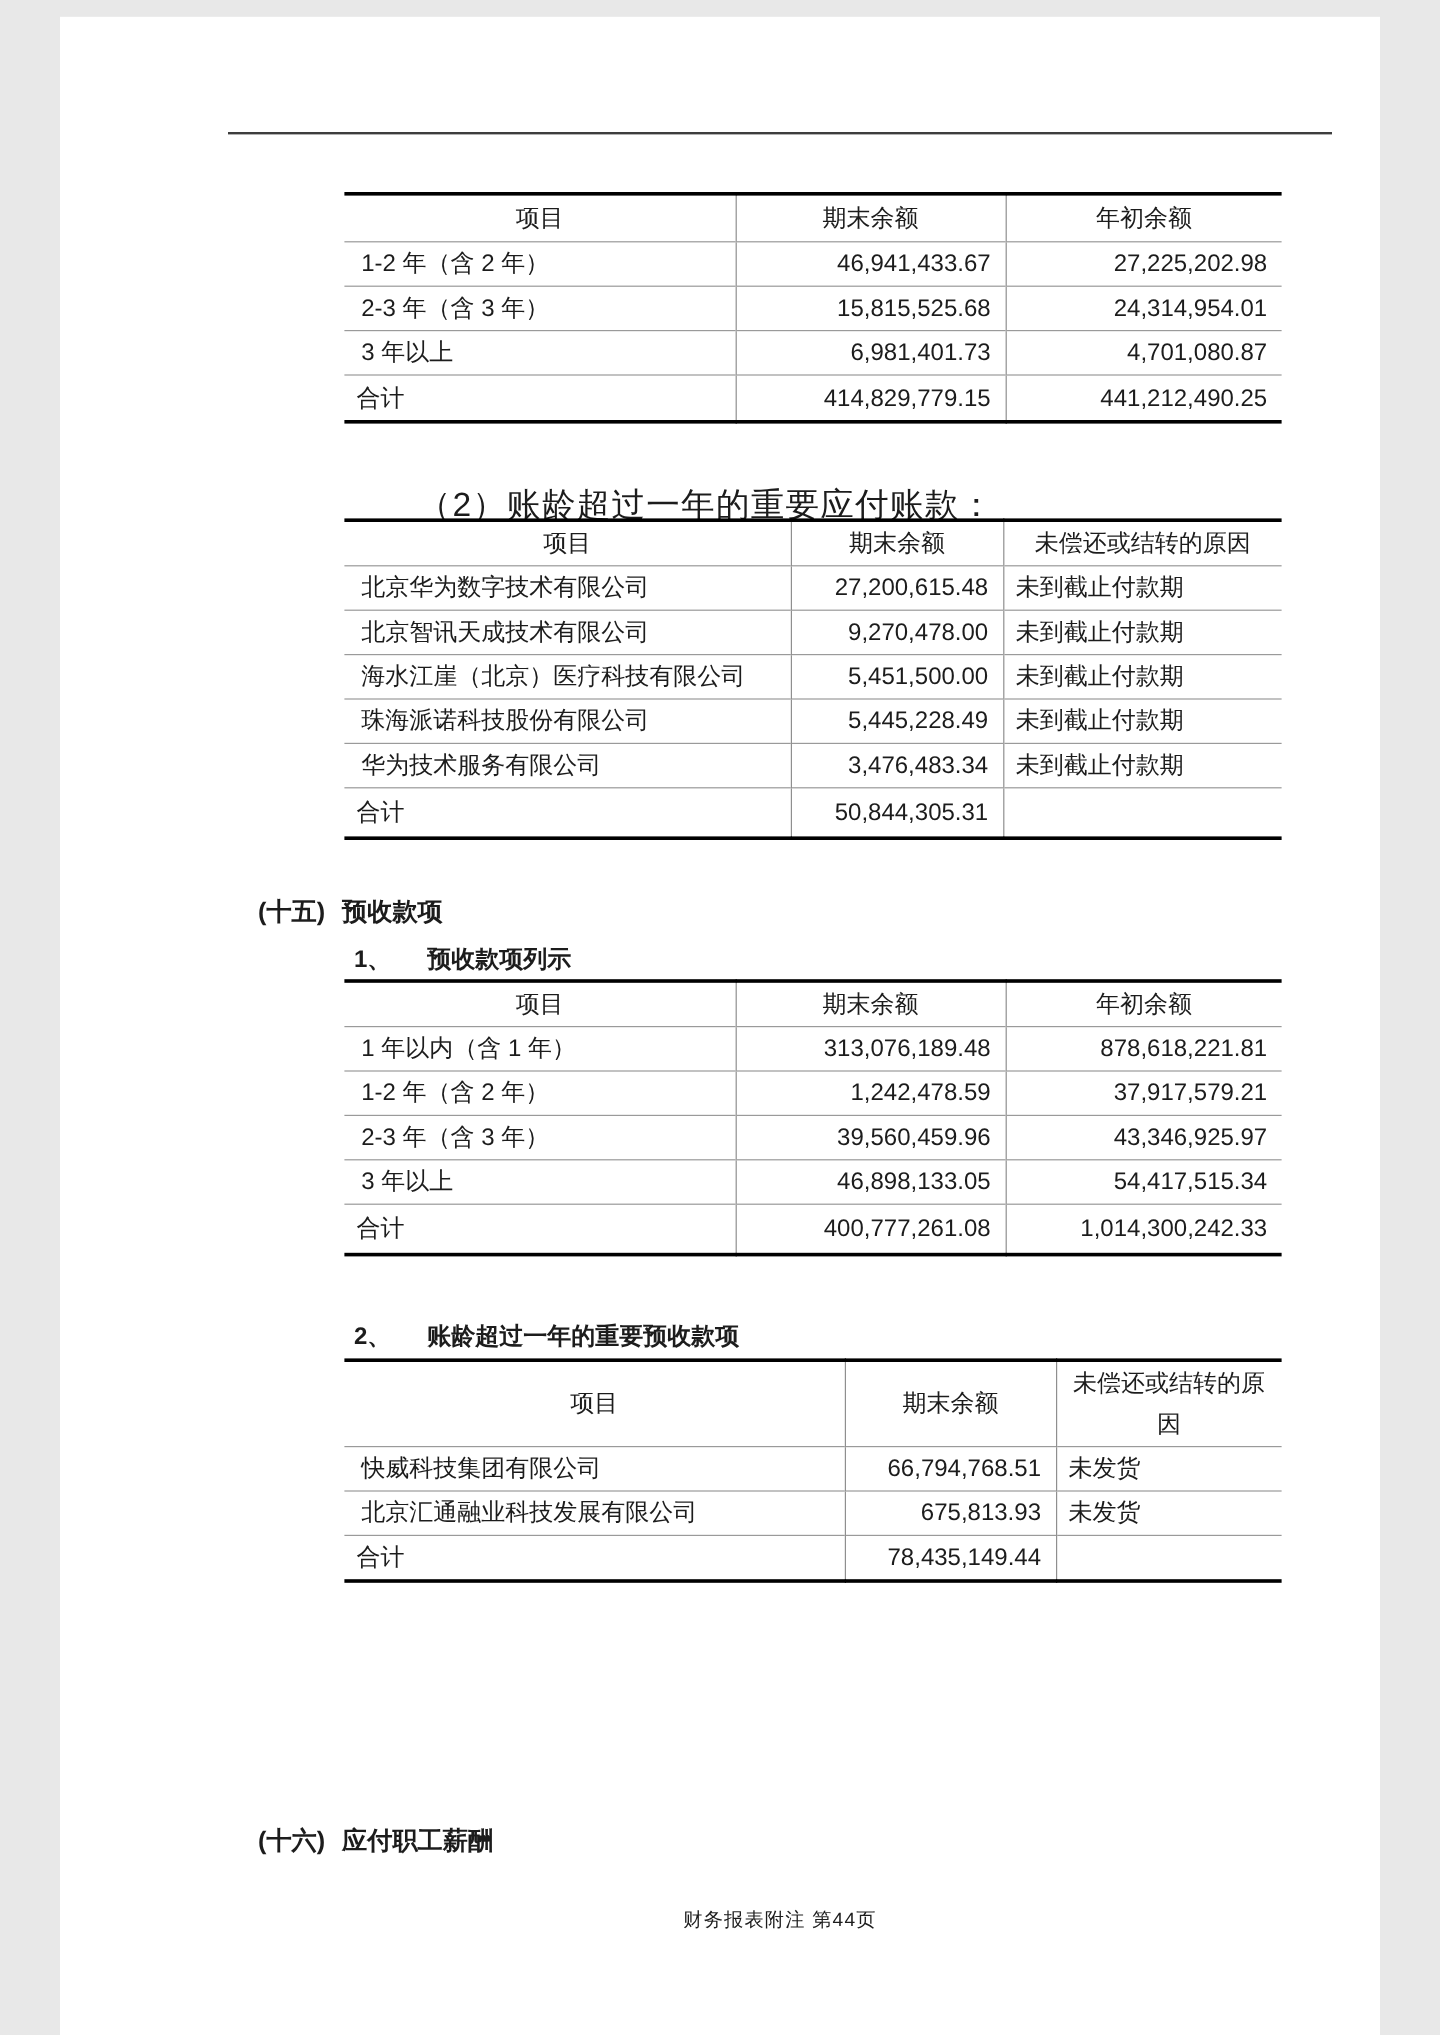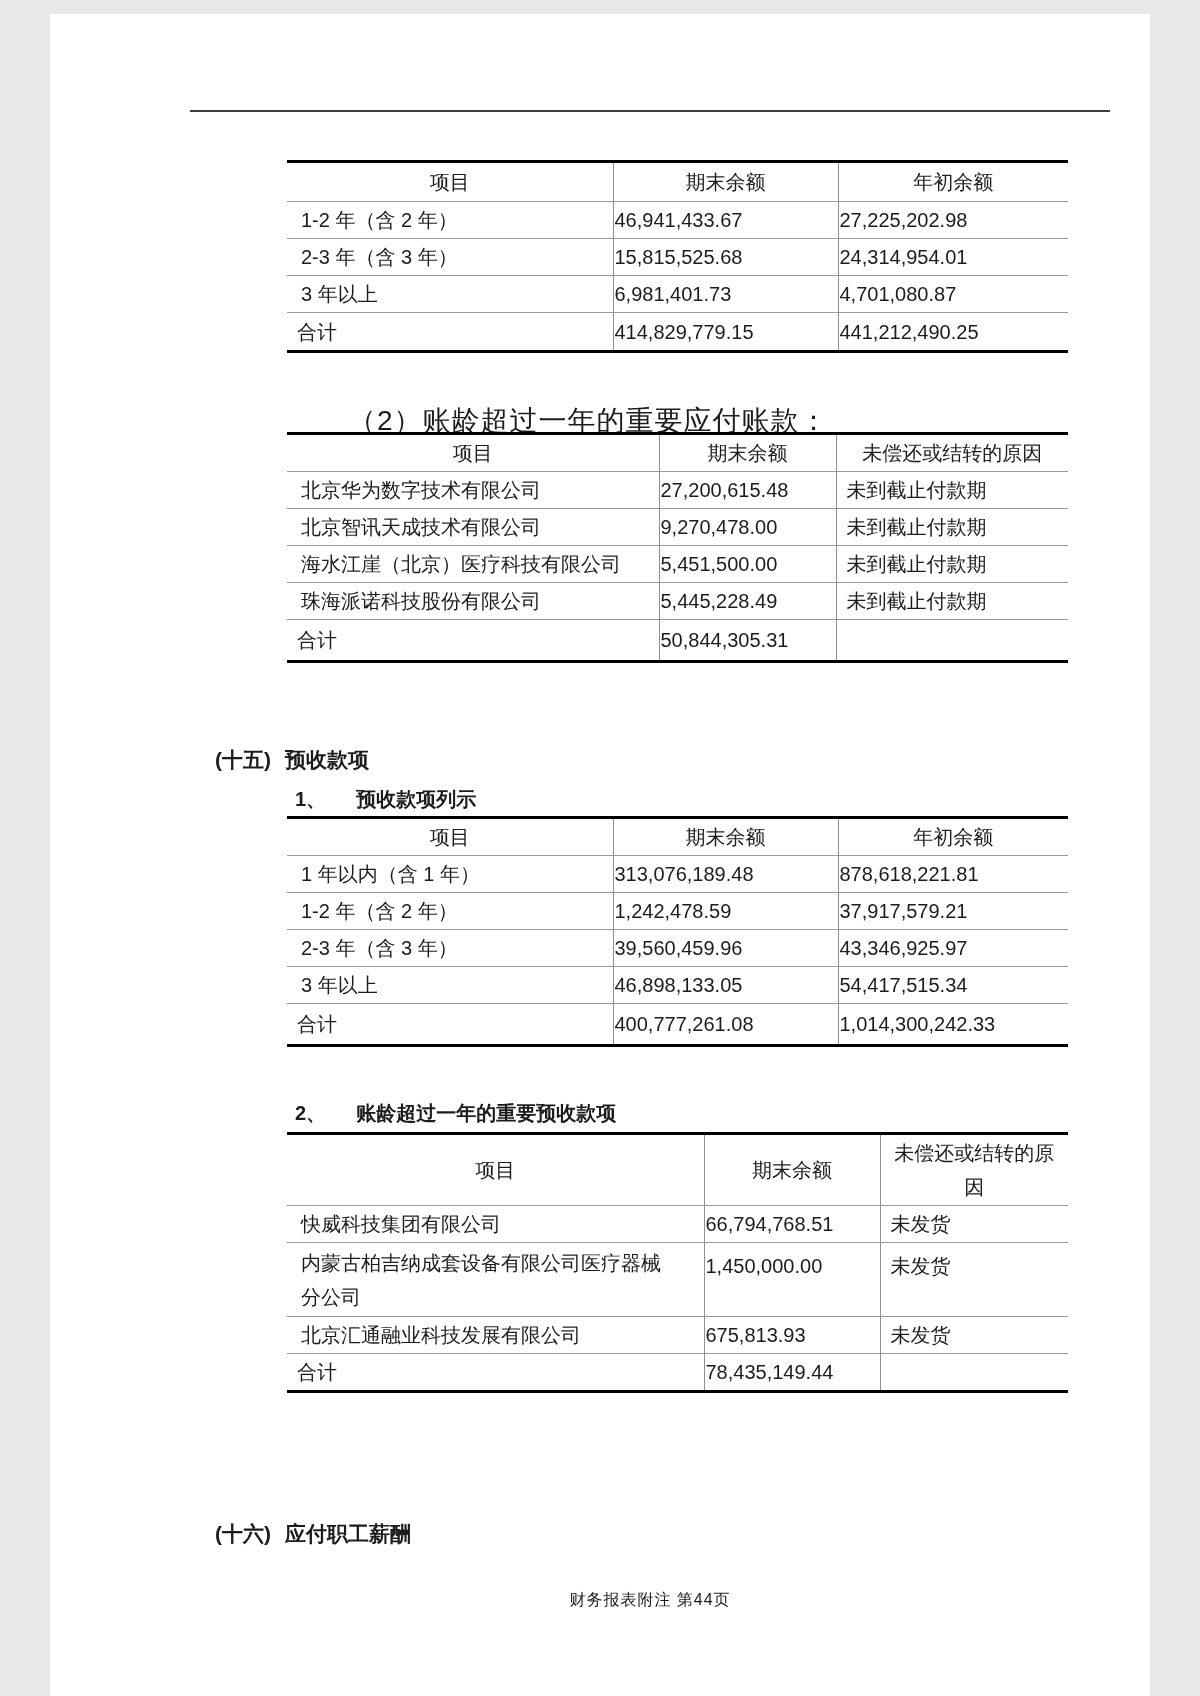--- a/index.html
+++ b/index.html
@@ -20,21 +20,21 @@
     position:absolute; left:237px; width:781px;
     border-collapse:collapse; table-layout:fixed;
     font-size:20px; line-height:1.7;
     border-top:3px solid #000; border-bottom:3px solid #000;
   }
   .tbl td { vertical-align:middle; overflow:hidden; }
   .tbl td:not(:first-child) { border-left:1px solid #8f8f8f; }
   .tbl tr:not(:first-child) td { border-top:1px solid #9a9a9a; }
   .hd  { text-align:center; padding:0 10px; }
   .c1  { text-align:left; padding:0 24px 0 14px; }
-  .num { padding-right:12px; }
+  .num { text-align:right; padding-right:12px; }
   .ctr { text-align:left; padding:0 10px; }
   .heading-plain {
     position:absolute; left:298px; top:388px;
     font-size:28px; letter-spacing:1px;
   }
   .sec-head {
     position:absolute; left:165px;
     font-size:21px; font-weight:bold; display:flex; gap:14px;
   }
   .sub-head {
@@ -115,20 +115,25 @@
     <tr style="height:36px">
       <td class="c1">海水江崖（北京）医疗科技有限公司</td>
       <td class="num">5,451,500.00</td>
       <td class="ctr">未到截止付款期</td>
     </tr>
     <tr style="height:36px">
       <td class="c1">珠海派诺科技股份有限公司</td>
       <td class="num">5,445,228.49</td>
       <td class="ctr">未到截止付款期</td>
     </tr>
+    <tr style="height:36px">
+      <td class="c1">华为技术服务有限公司</td>
+      <td class="num">3,476,483.34</td>
+      <td class="ctr">未到截止付款期</td>
+    </tr>
     <tr style="height:42px">
       <td class="ctr">合计</td>
       <td class="num">50,844,305.31</td>
       <td class="ctr"></td>
     </tr>
   </tbody>
     </table>
 
   <div class="sec-head" style="top:732px;">
     <span>(十五)</span>
@@ -195,25 +200,20 @@
         <tr style="height:72px">
       <td class="hd">项目</td>
       <td class="hd">期末余额</td>
       <td class="hd">未偿还或结转的原因</td>
     </tr>
     <tr style="height:37px">
       <td class="c1">快威科技集团有限公司</td>
       <td class="num">66,794,768.51</td>
       <td class="ctr">未发货</td>
     </tr>
-    <tr style="height:74px">
-      <td class="c1" style="vertical-align:middle;">内蒙古柏吉纳成套设备有限公司医疗器械分公司</td>
-      <td class="num" style="vertical-align:top; padding-top:6px;">1,450,000.00</td>
-      <td class="ctr" style="vertical-align:top; padding-top:6px;">未发货</td>
-    </tr>
     <tr style="height:37px">
       <td class="c1">北京汇通融业科技发展有限公司</td>
       <td class="num">675,813.93</td>
       <td class="ctr">未发货</td>
     </tr>
     <tr style="height:38px">
       <td class="ctr">合计</td>
       <td class="num">78,435,149.44</td>
       <td class="ctr"></td>
     </tr>

